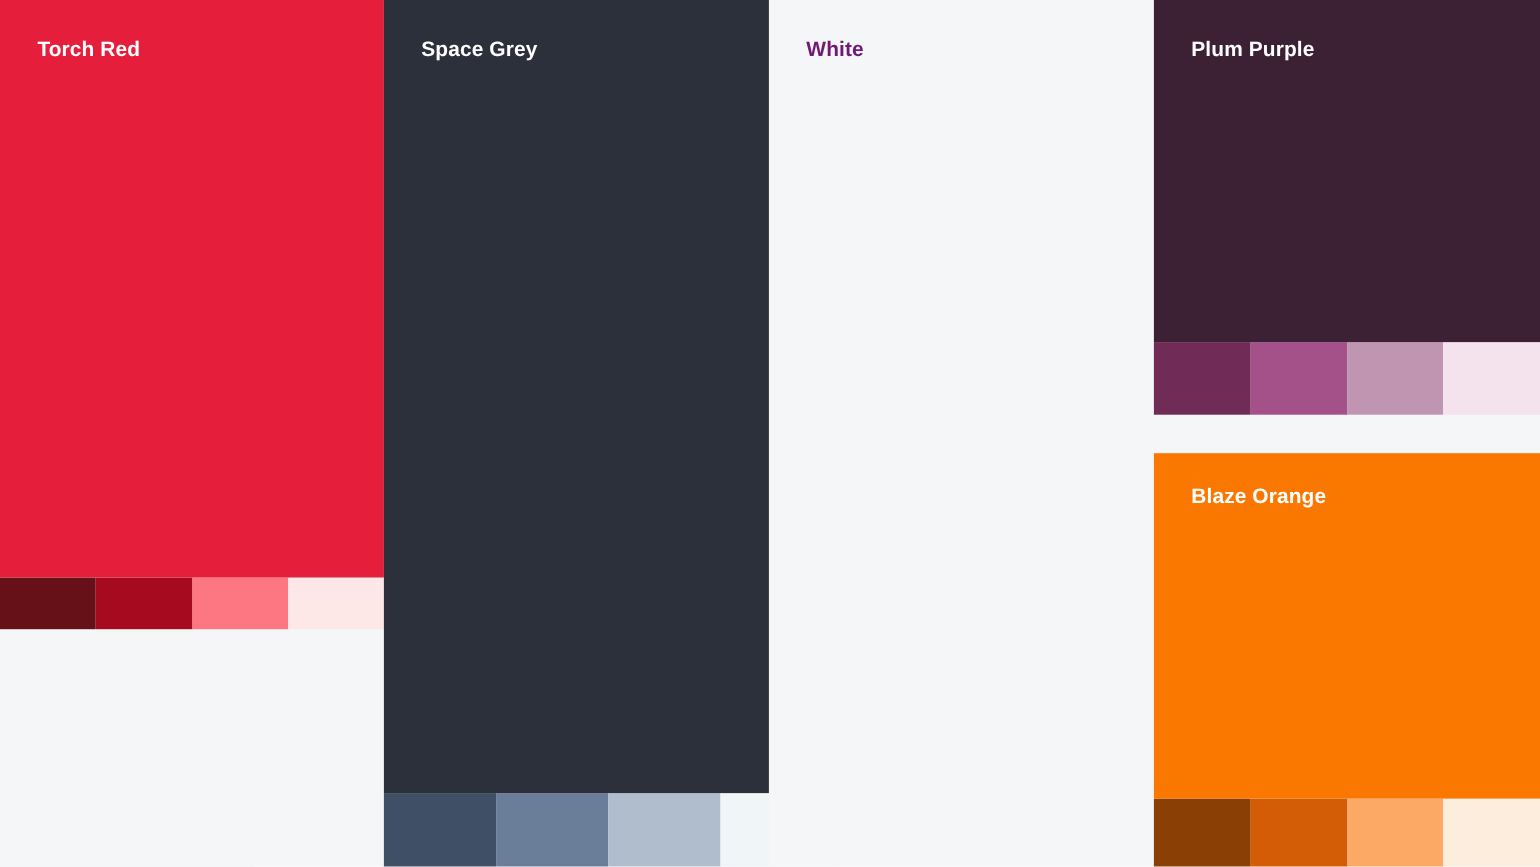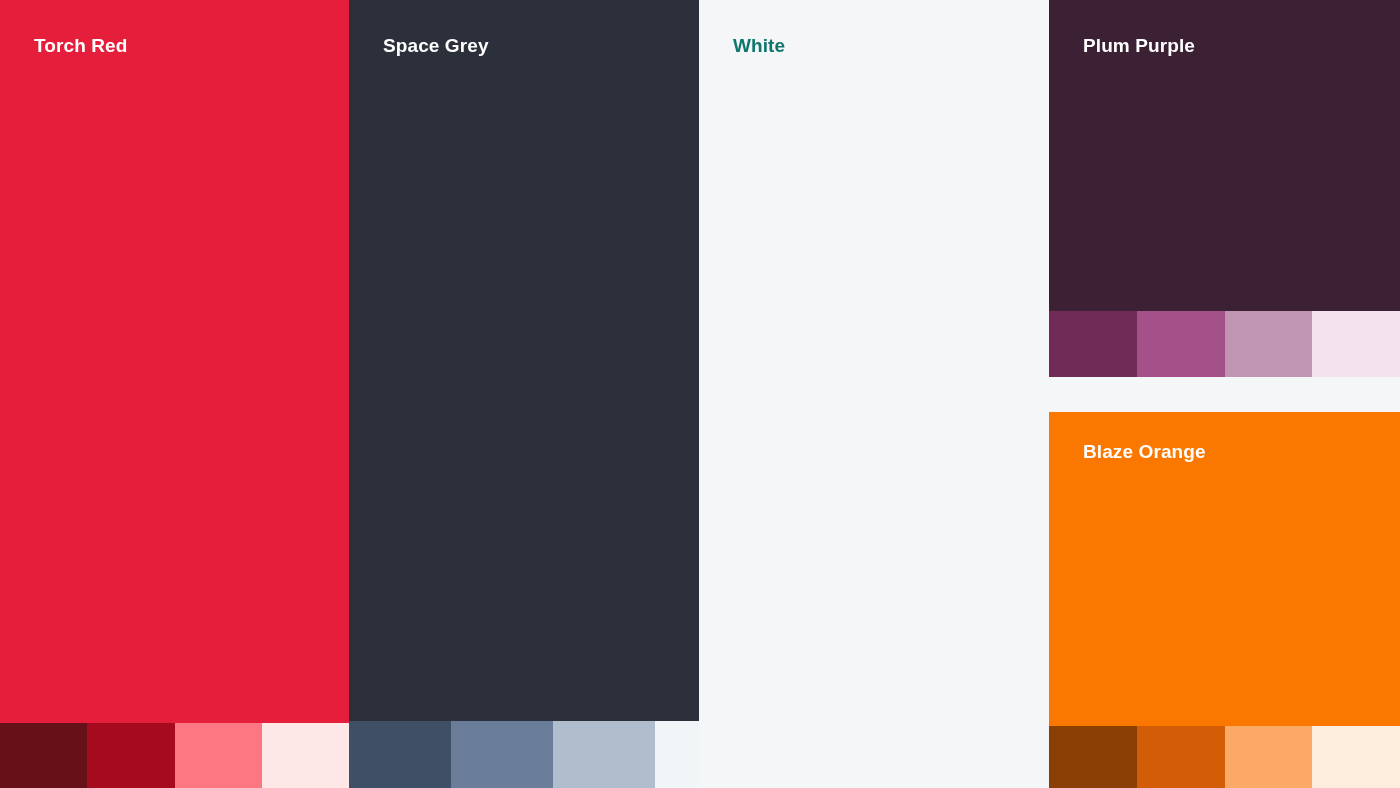--- a/index.html
+++ b/index.html
@@ -40,37 +40,37 @@
     left: 34px;
     top: 36px;
     font-size: 19px;
     font-weight: bold;
     letter-spacing: 0.1px;
     line-height: 1;
     white-space: nowrap;
   }
 
   .label-light { color: #ffffff; }
-  .label-dark  { color: #0f766e; }
+  .label-dark  { color: #701a75; }
 
   
   .tint-strip {
     display: flex;
     width: 100%;
   }
   .tint-swatch {
     flex: 1 1 0;
     height: 100%;
   }
 
   
   #col-red {
     left: 0;
     width: 349px;
-    height: 788px;
+    height: 572px;
   }
   #col-red .color-block { height: 723px; }
   #col-red .tint-strip  { height: 65px; }
 
   
   #col-grey {
     left: 349px;
     width: 408px;
     height: 788px;
   }

